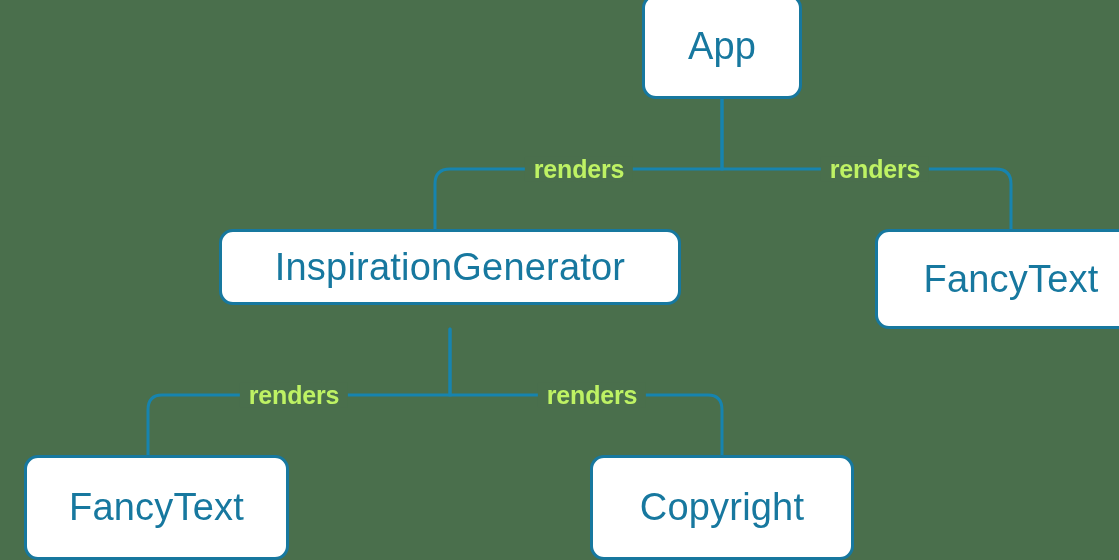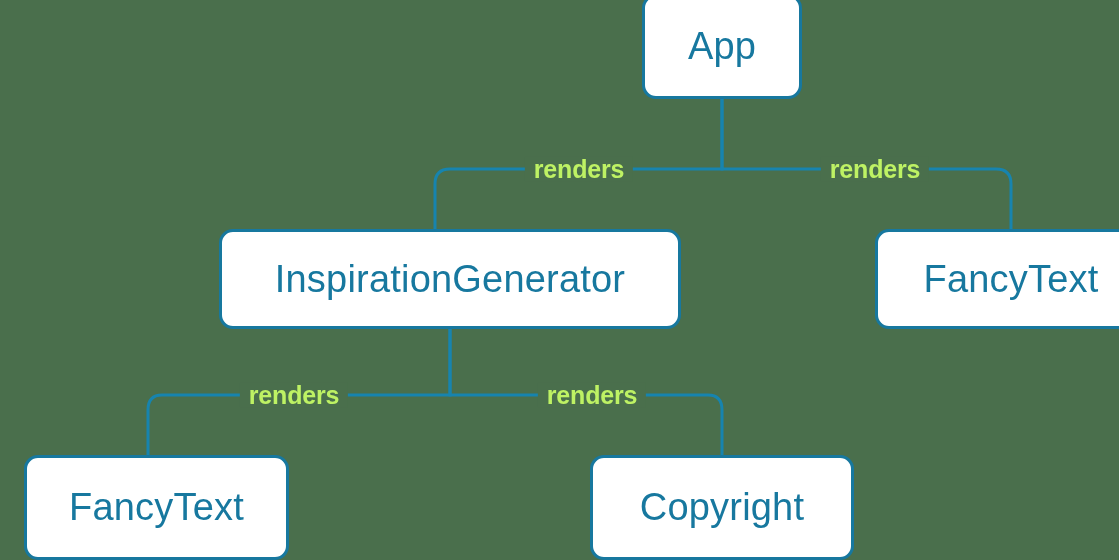--- a/index.html
+++ b/index.html
@@ -61,21 +61,21 @@
   <svg id="edge-layer" viewBox="0 0 1119 560" width="1119" height="560">
       <path d="M 700 99 L 700 169 L 428 169 Q 413 169 413 184 L 413 229" fill="none" stroke="#1784ae" stroke-width="3" stroke-linecap="round"></path>
       <path d="M 700 99 L 700 169 L 974 169 Q 989 169 989 184 L 989 229" fill="none" stroke="#1784ae" stroke-width="3" stroke-linecap="round"></path>
       <path d="M 428 329 L 428 395 L 140 395 Q 126 395 126 410 L 126 455" fill="none" stroke="#1784ae" stroke-width="3" stroke-linecap="round"></path>
       <path d="M 428 329 L 428 395 L 686 395 Q 700 395 700 410 L 700 455" fill="none" stroke="#1784ae" stroke-width="3" stroke-linecap="round"></path>
     </svg>
   <div id="node-layer">
       <div class="node" style="left: 620px; top: -6px; width: 160px; height: 105px;">
         <span class="node-label" style="font-size: 38px;">App</span>
       </div>
-      <div class="node" style="left: 197px; top: 229px; width: 462px; height: 100px;">
+      <div class="node" style="left: 197px; top: 229px; width: 462px; height: 76px;">
         <span class="node-label" style="font-size: 38px;">InspirationGenerator</span>
       </div>
       <div class="node" style="left: 853px; top: 229px; width: 272px; height: 100px;">
         <span class="node-label" style="font-size: 38px;">FancyText</span>
       </div>
       <div class="node" style="left: 2px; top: 455px; width: 265px; height: 105px;">
         <span class="node-label" style="font-size: 38px;">FancyText</span>
       </div>
       <div class="node" style="left: 568px; top: 455px; width: 264px; height: 105px; justify-content: center;">
         <span class="node-label" style="font-size: 38px;">Copyright</span>

